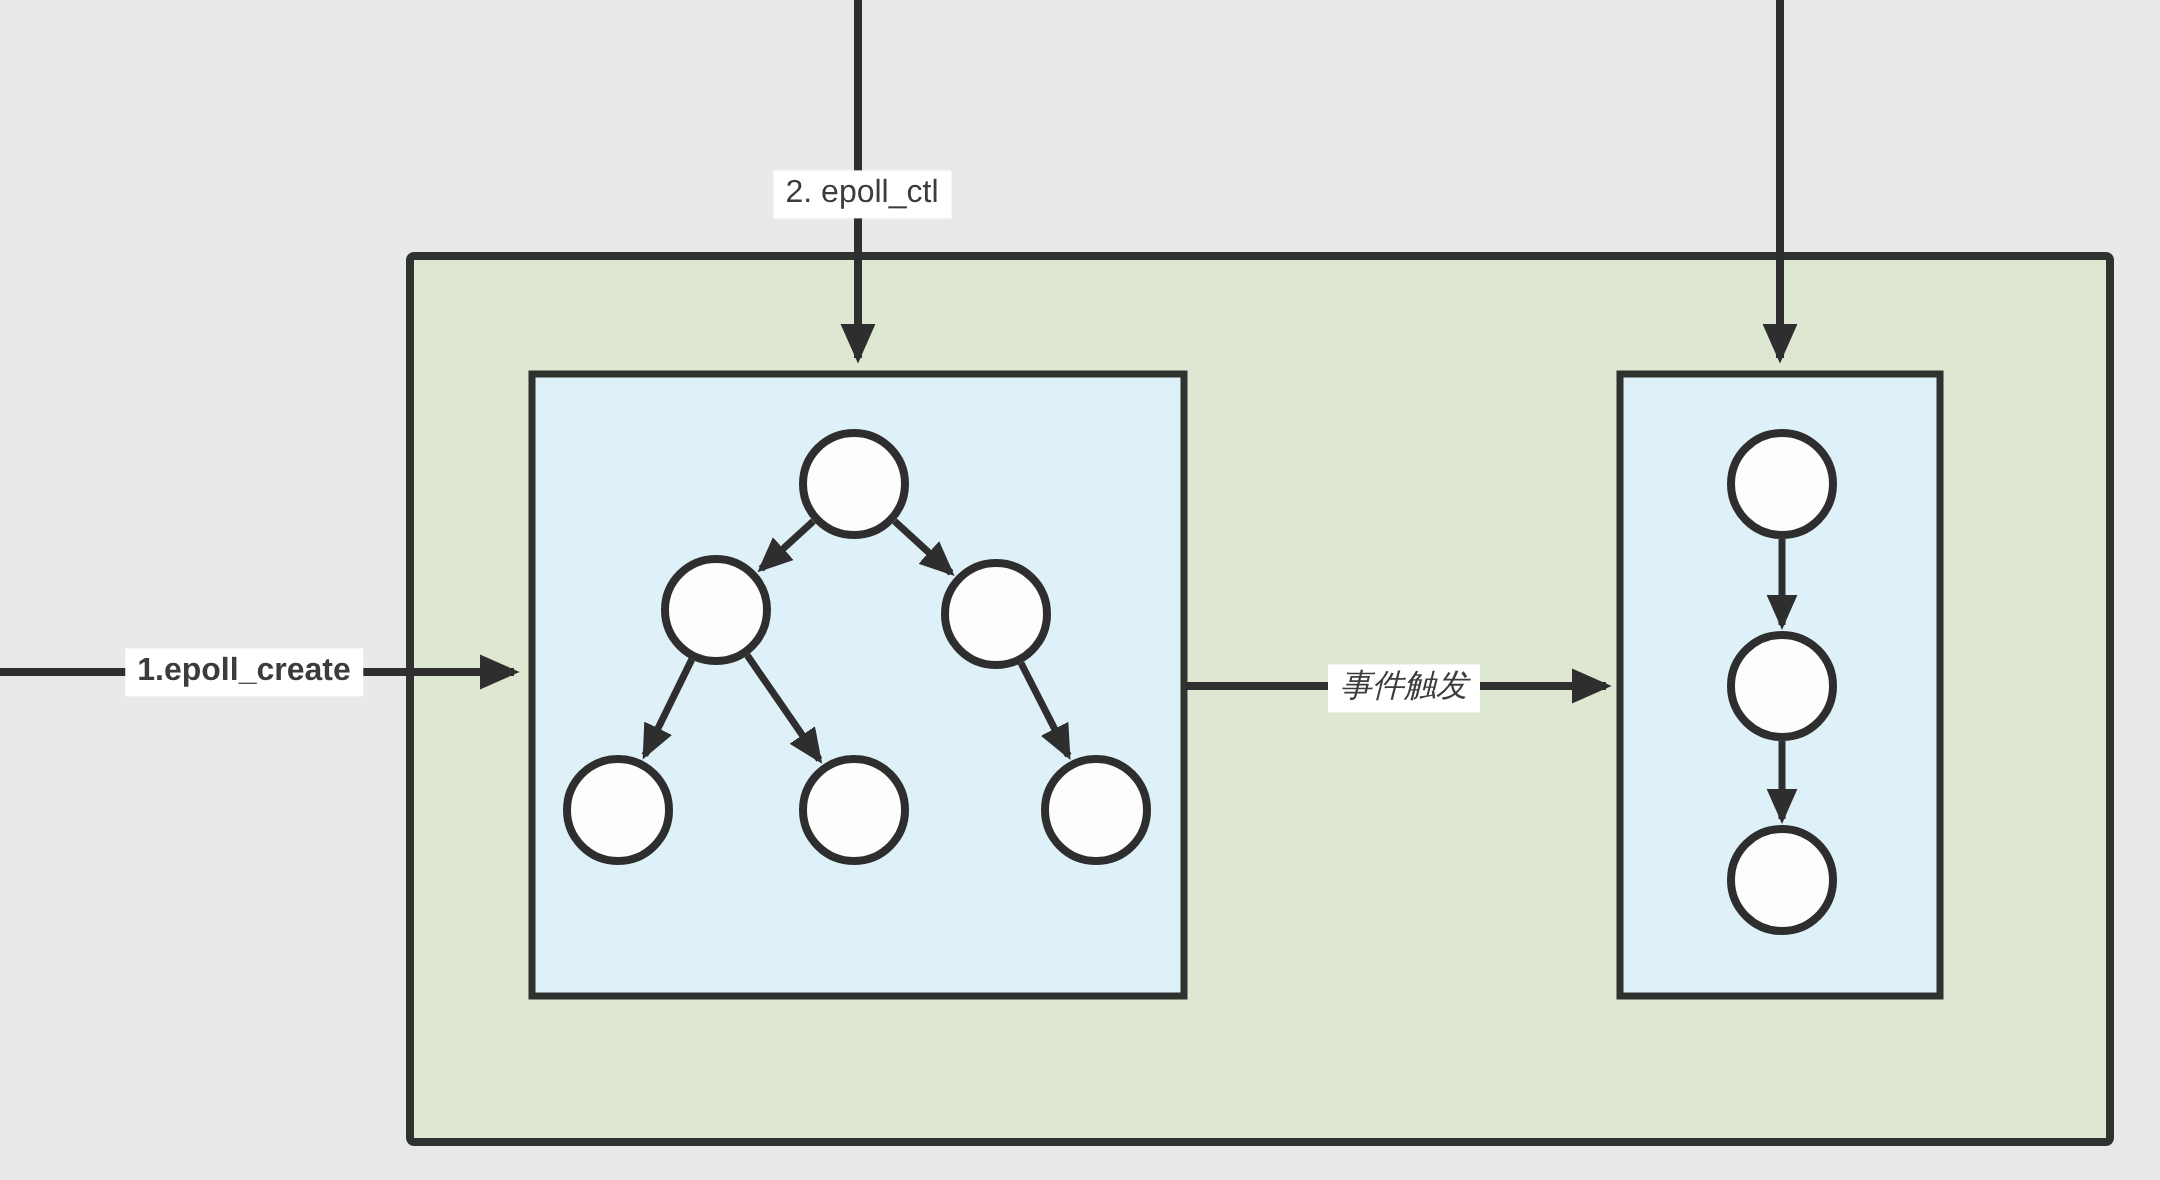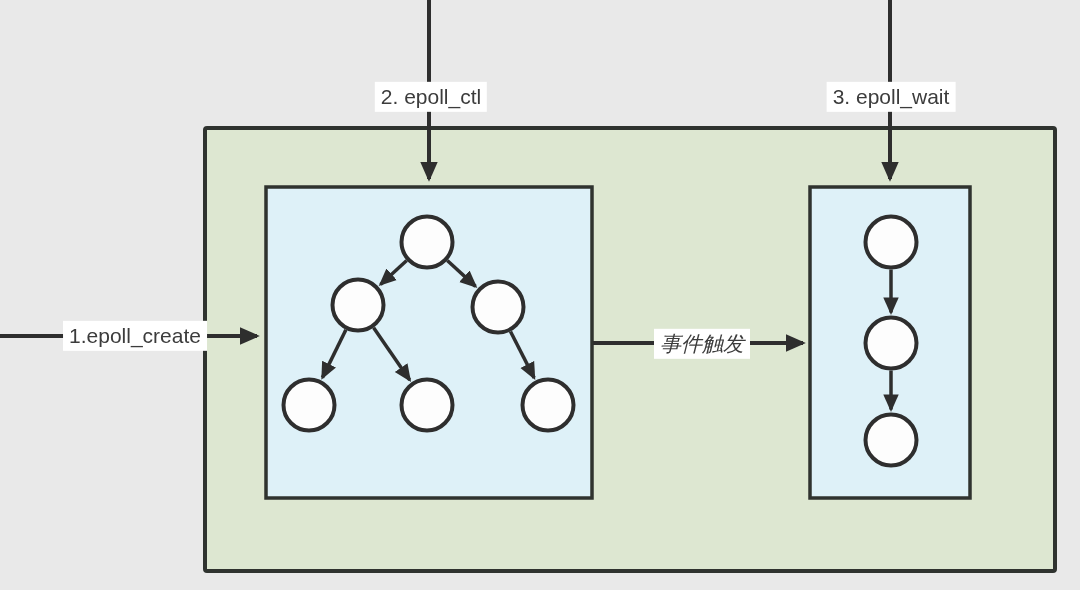--- a/index.html
+++ b/index.html
@@ -36,21 +36,21 @@
     fill: var(--node-fill, #fdfdfd);
     stroke: var(--node-border, #2e2e2e);
     stroke-width: 4px;
   }
   #arrowhead path { fill: var(--arrow-color, #2e2e2e); }
   .diagram-label {
     position: absolute;
     transform: translate(-50%, -50%);
     background: var(--label-bg, #ffffff);
     color: var(--label-text, #3c3c3c);
-    font-size: 21px;
+    font-size: 16px;
     line-height: 1.35;
     padding: 1px 6px;
     white-space: nowrap;
   }
 </style>
 </head>
 <body>
 
 <div class="canvas">
 
@@ -88,21 +88,20 @@
       </g>
     <g id="ready-list-group">
         <line x1="891" y1="269.5" x2="891" y2="312.5" class="edge" marker-end="url(#arrowhead)"></line>
         <line x1="891" y1="370.5" x2="891" y2="409.5" class="edge" marker-end="url(#arrowhead)"></line>
         <circle cx="891" cy="242" r="25.5" class="node"></circle>
         <circle cx="891" cy="343" r="25.5" class="node"></circle>
         <circle cx="891" cy="440" r="25.5" class="node"></circle>
       </g>
   </svg>
 
-  <div class="diagram-label" style="left:135px; top:336px;">1.epoll_create</div>
+  <div class="diagram-label" style="left:122px; top:336px;font-weight:bold;">1.epoll_create</div>
 
   <div class="diagram-label" style="left:431px; top:97px;">2. epoll_ctl</div>
 
-  <div class="diagram-label" style="left:891px; top:97px;">3. epoll_wait</div>
 
   <div class="diagram-label" style="left:702px; top:344px;font-style:italic;">事件触发</div>
 
 </div>
 
 </body></html>

